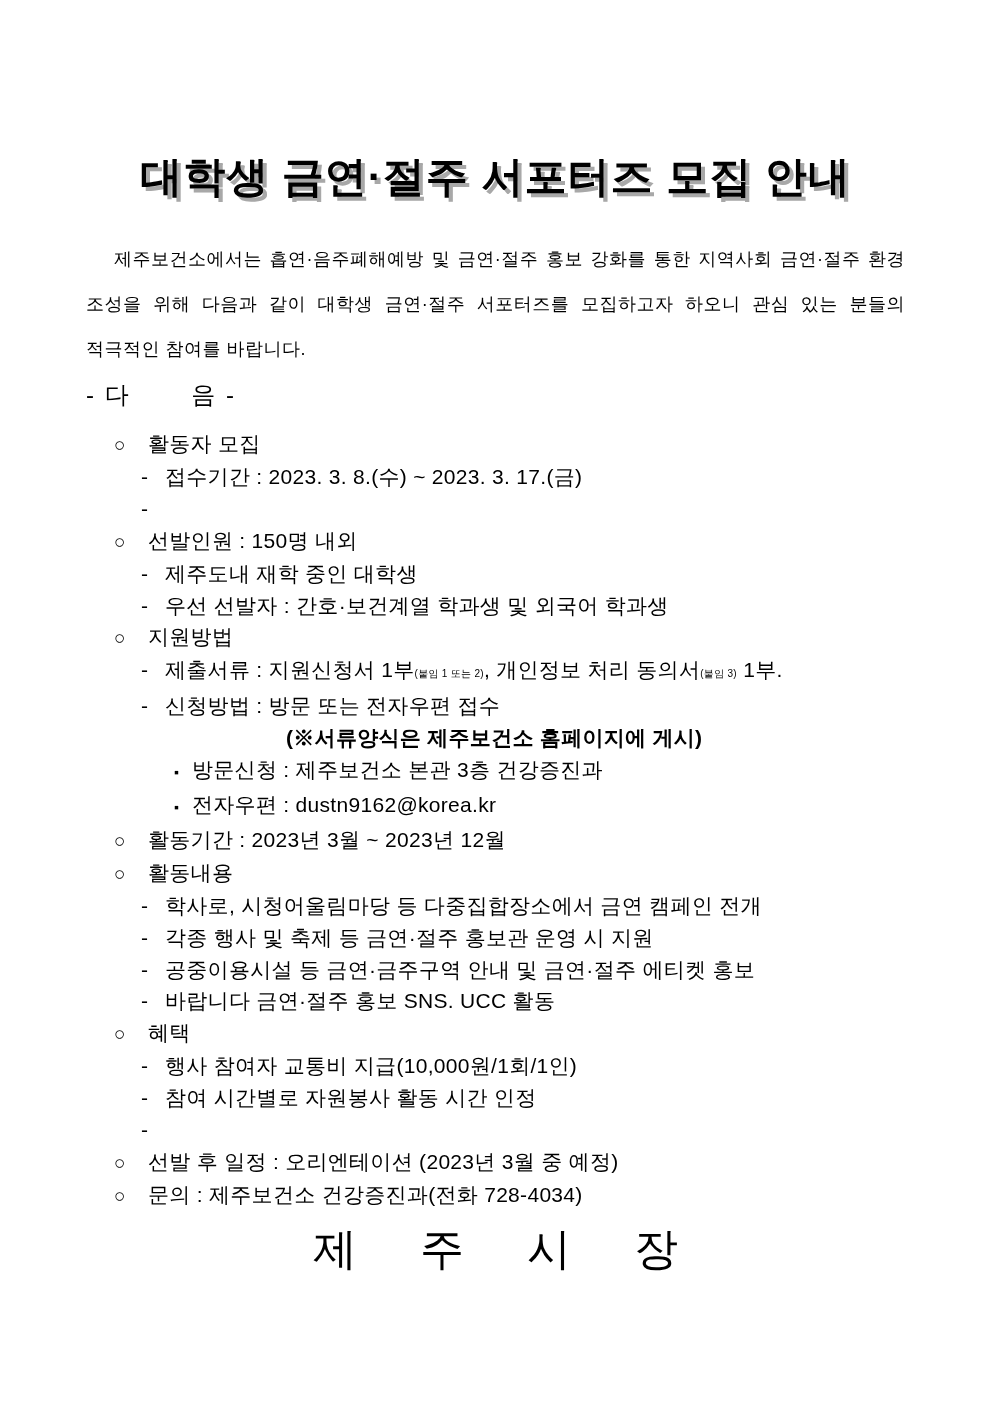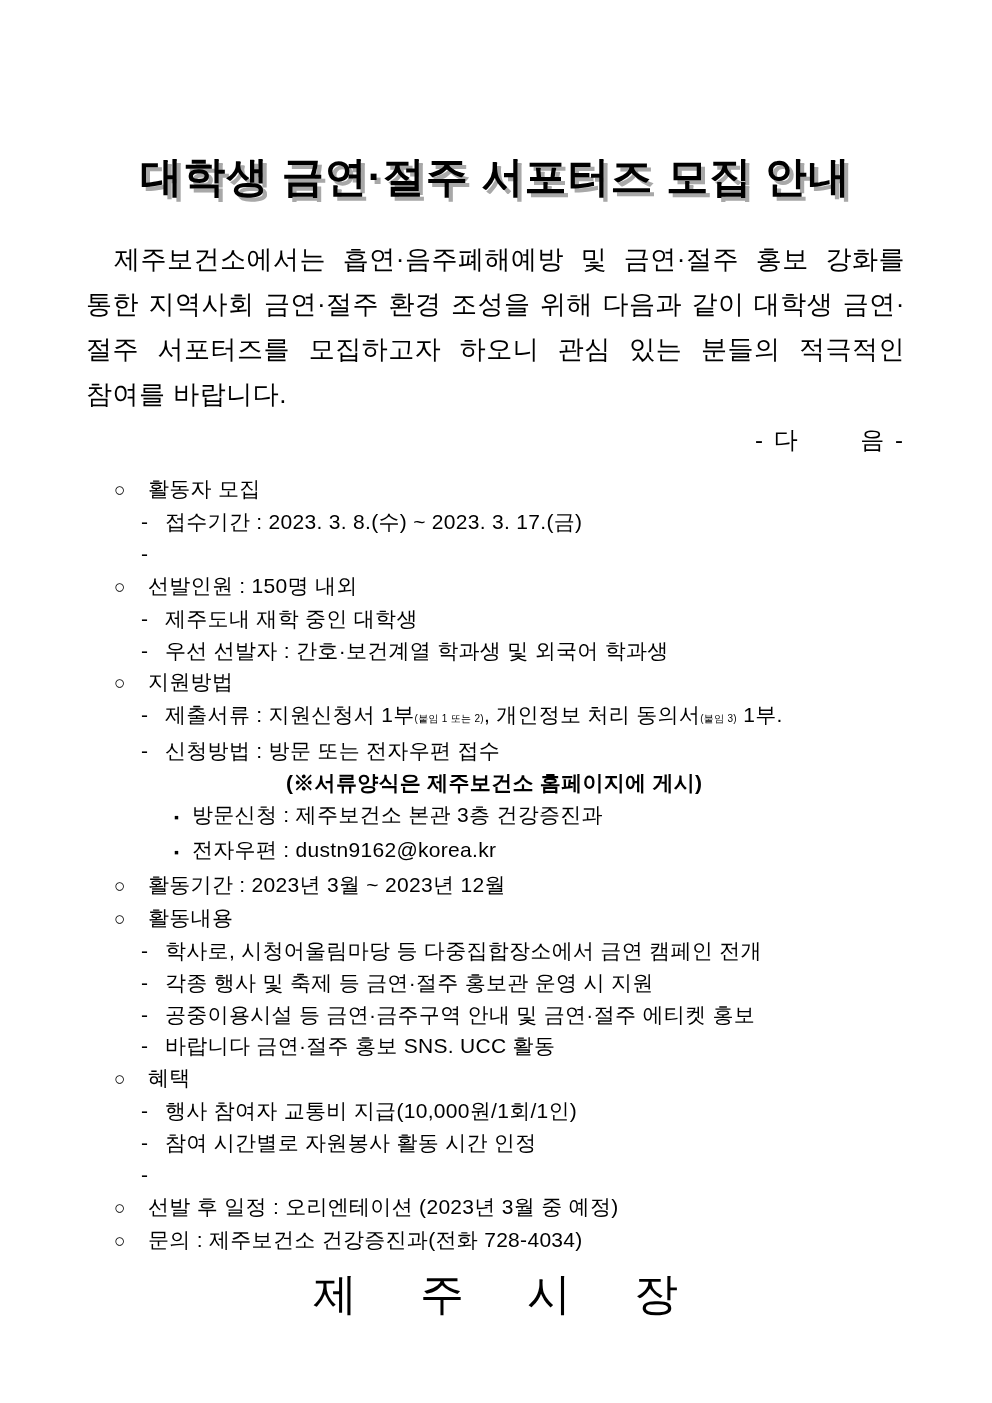--- a/index.html
+++ b/index.html
@@ -17,31 +17,31 @@
     font-size:42px;
     font-weight:bold;
     letter-spacing:1px;
     line-height:50px;
     text-shadow:4px 4px 0 #a8a8a8;
     white-space:nowrap;
   }
 
   .intro {
     margin-top:35px;
-    font-size:26px;
+    font-size:18px;
     line-height:45px;
     text-align:justify;
     text-indent:28px;
     word-break:keep-all;
     letter-spacing:0.5px;
   }
 
   .divider {
     margin-top:8px;
-    text-align:right;
+    text-align:left;
     font-size:24px;
     line-height:30px;
     letter-spacing:2px;
     white-space:pre;
   }
 
   .list { margin-top:18px; font-size:21px; letter-spacing:0.3px; }
   .line { display:flex; align-items:baseline; line-height:31.9px; white-space:nowrap; }
   .line .marker { flex:none; display:inline-block; }
   .line.l0 { padding-left:28px; }

